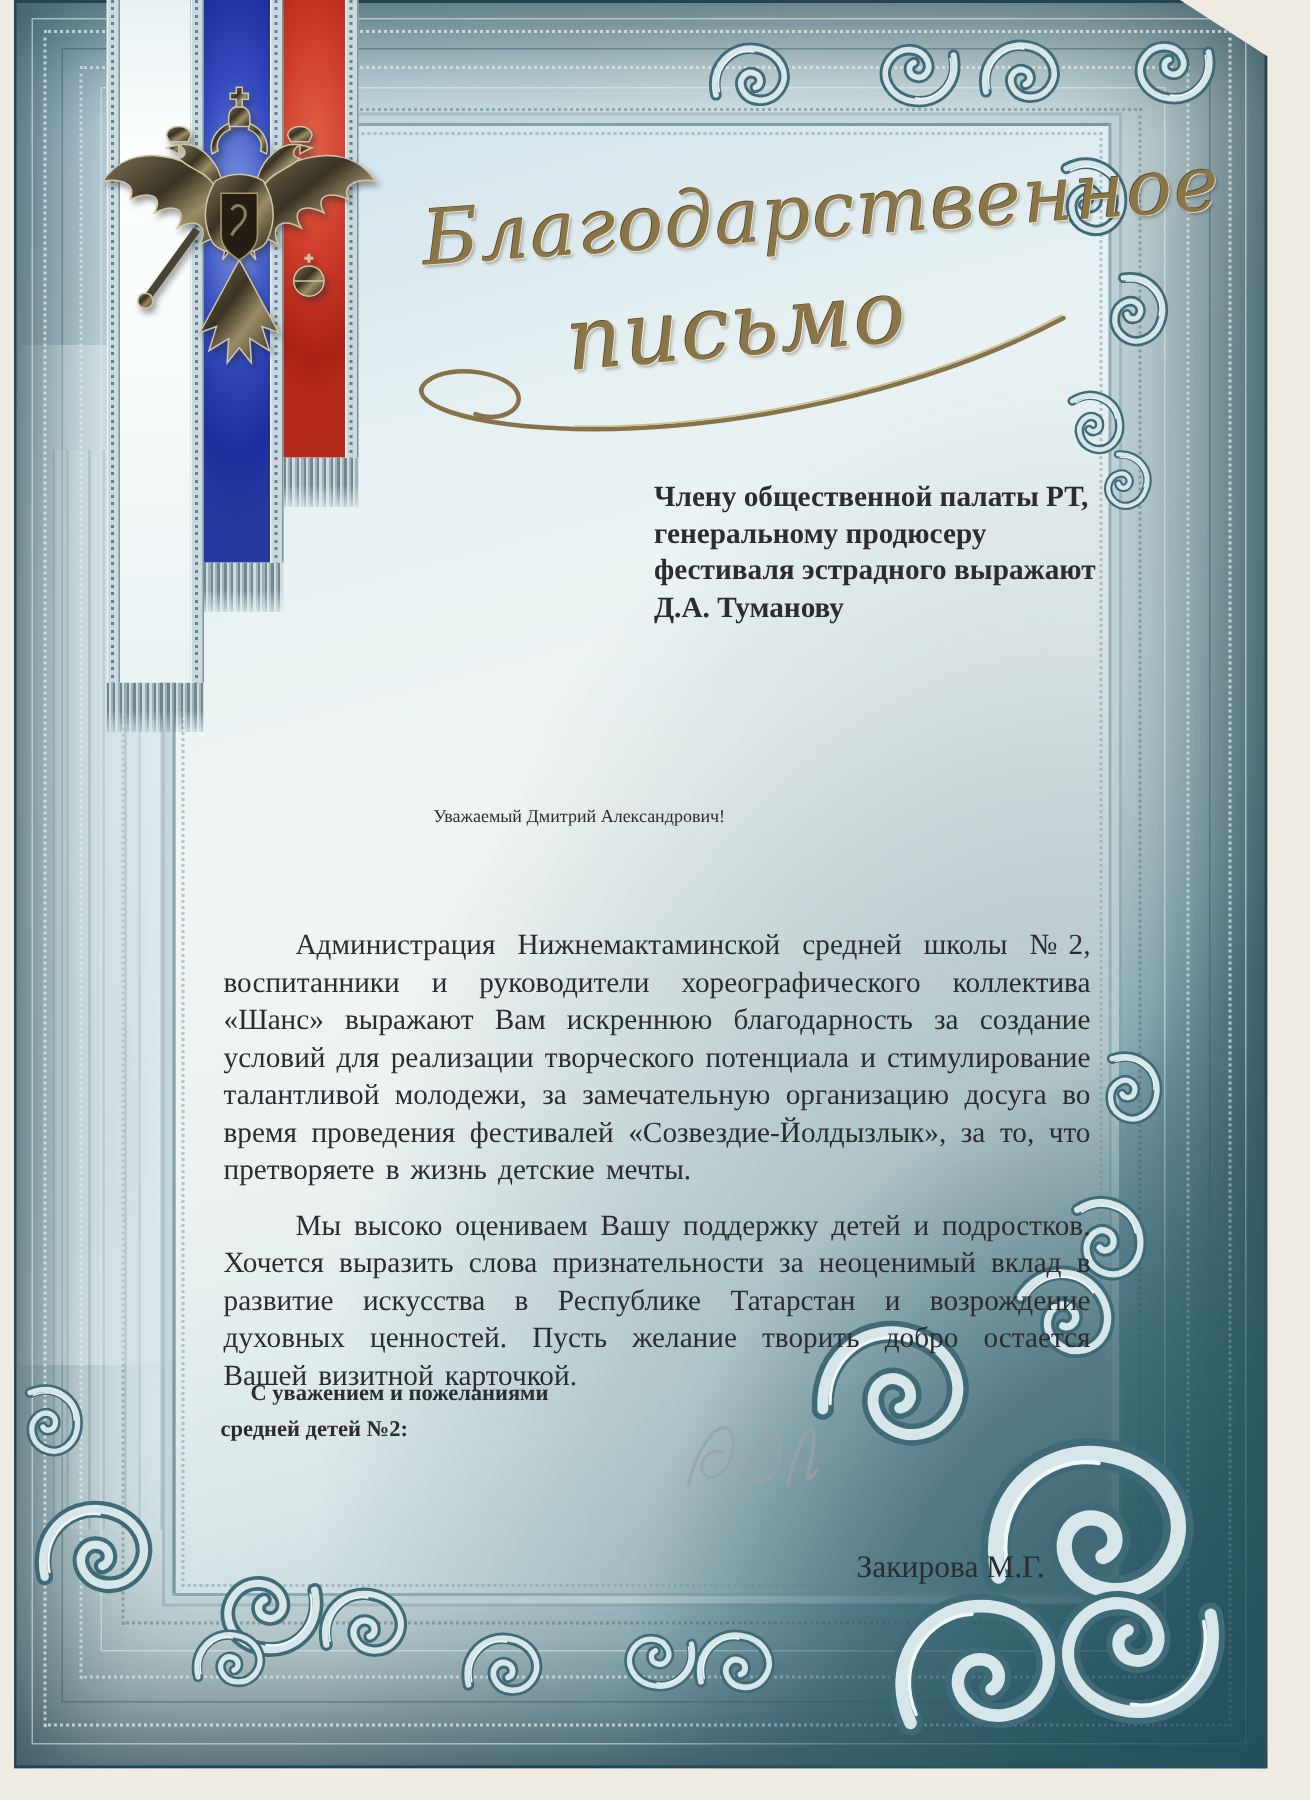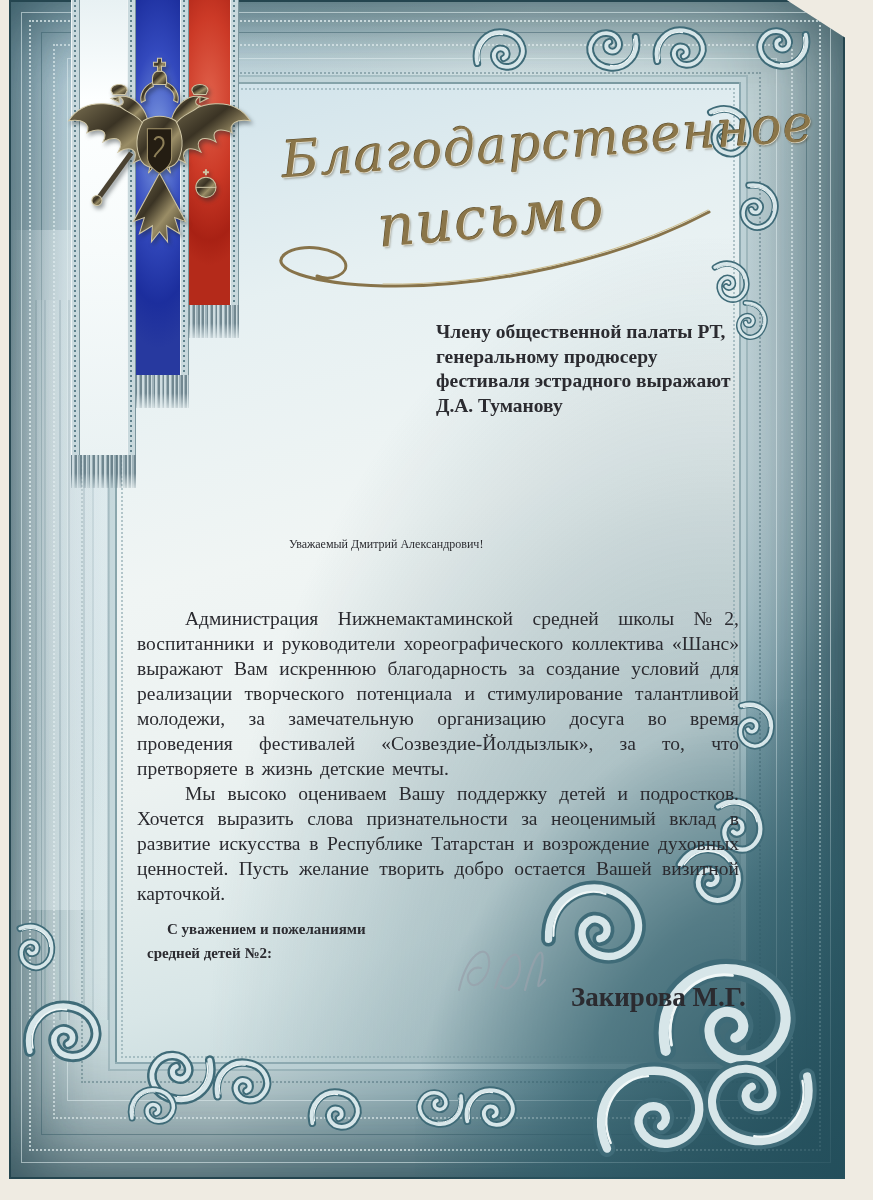--- a/index.html
+++ b/index.html
@@ -69,24 +69,24 @@
     text-shadow:.5px .5px 0 #f1ecdc,-.5px -.5px 0 #584827,1.5px 2px 2px rgba(60,45,15,.3);}
   .t1{left:272px;top:112px;font-size:51px;transform:rotate(-4deg);}
   .t2{left:368px;top:183px;font-size:58px;transform:rotate(-5deg);}
   .swash{position:absolute;left:180px;top:198px;width:540px;height:115px;z-index:8;}
 
   
   .txt{position:absolute;z-index:9;color:#2b2b30;}
   .recipient{left:427px;top:320px;width:330px;font-weight:bold;font-size:19.5px;line-height:24.5px;}
   .salutation{left:248px;top:537px;font-weight:normal;font-size:12px;margin-left:32px;}
   .bodytext{left:128px;top:606px;width:602px;font-size:19.5px;line-height:25px;text-align:justify;word-spacing:2.5px;}
-  .bodytext p{margin:0;text-indent:48px;}
+  .bodytext p{margin:12px;text-indent:48px;}
   .closing{left:138px;top:918px;font-weight:bold;font-size:15px;line-height:23.8px;}
   .closing div:first-child{padding-left:20px;}
-  .signer{left:562px;top:982px;font-weight:bold;font-size:27px;}
+  .signer{left:562px;top:1032px;font-weight:normal;font-size:21px;}
   .sig{position:absolute;left:438px;top:928px;width:130px;height:92px;z-index:9;opacity:.75;}
 </style>
 </head>
 <body>
 
 <div class="page">
 
   <div class="m m1"></div>
   <div class="m m2"></div>
   <div class="m m3"></div>

